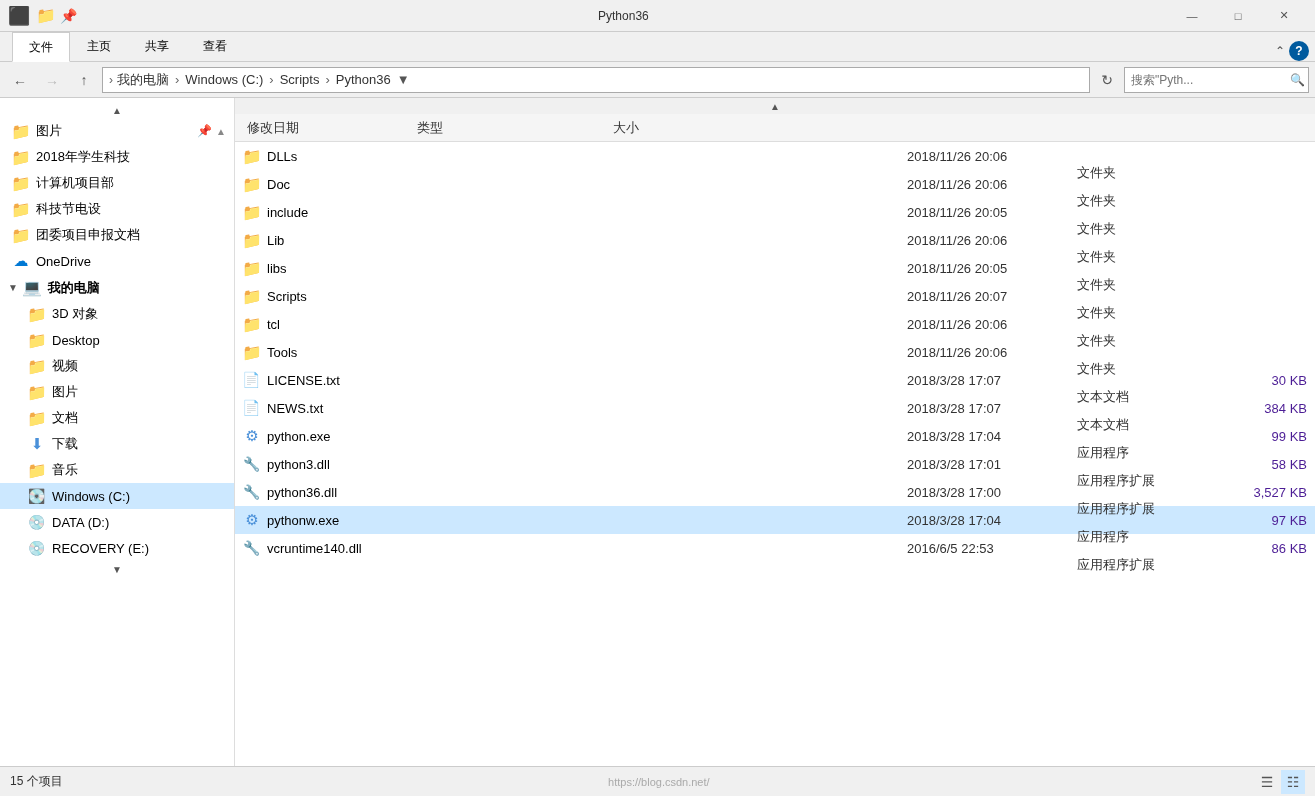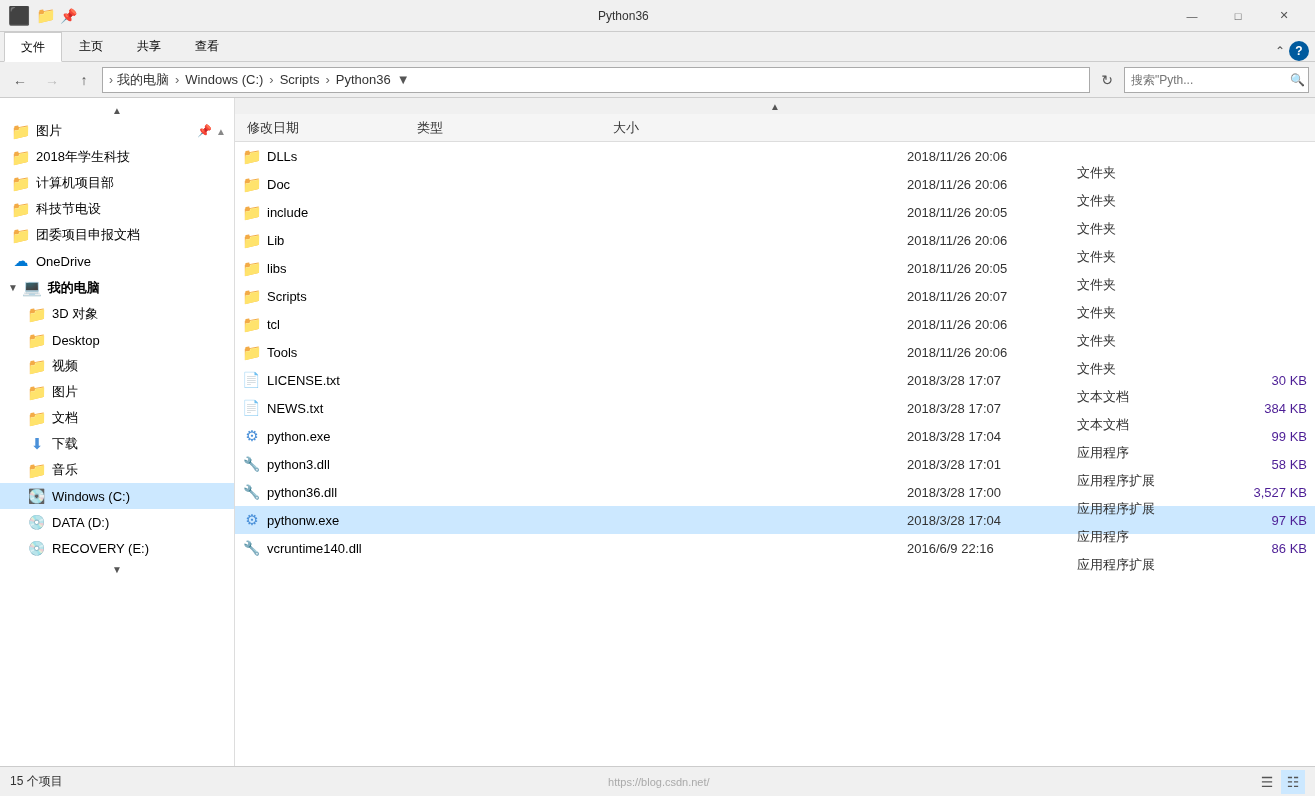--- a/index.html
+++ b/index.html
@@ -18,21 +18,21 @@
     #titlebar .title-text { flex: 1; text-align: center; font-size: 12px; color: #333; }
     #titlebar .window-controls { display: flex; align-items: center; gap: 0; }
     .win-btn { width: 46px; height: 32px; display: flex; align-items: center; justify-content: center; cursor: pointer; font-size: 11px; color: #555; }
 
     
     #ribbon-tabs {
       background: #f0f0f0;
       height: 30px;
       display: flex;
       align-items: flex-end;
-      padding-left: 4px;
+      padding-left: 12px;
       border-bottom: 1px solid #ccc;
     }
     .ribbon-tab {
       padding: 5px 16px;
       cursor: pointer;
       font-size: 12px;
       height: 30px;
       display: flex;
       align-items: center;
       border: 1px solid transparent;
@@ -519,21 +519,21 @@
       <div class="file-cell col-type">应用程序</div>
       <div class="file-cell col-size">97 KB</div>
     </div>
           <div class="file-row">
       <div class="file-cell col-name">
         <div class="file-type-icon">
                 <span style="font-size:14px;color:#888;">🔧</span>
               </div>
         <span>vcruntime140.dll</span>
       </div>
-      <div class="file-cell col-date">2016/6/9 22:16</div>
+      <div class="file-cell col-date">2016/6/5 22:53</div>
       <div class="file-cell col-type">应用程序扩展</div>
       <div class="file-cell col-size">86 KB</div>
     </div>
         </div>
     </div>
   </div>
 
 </div>
 
 <div id="statusbar">

